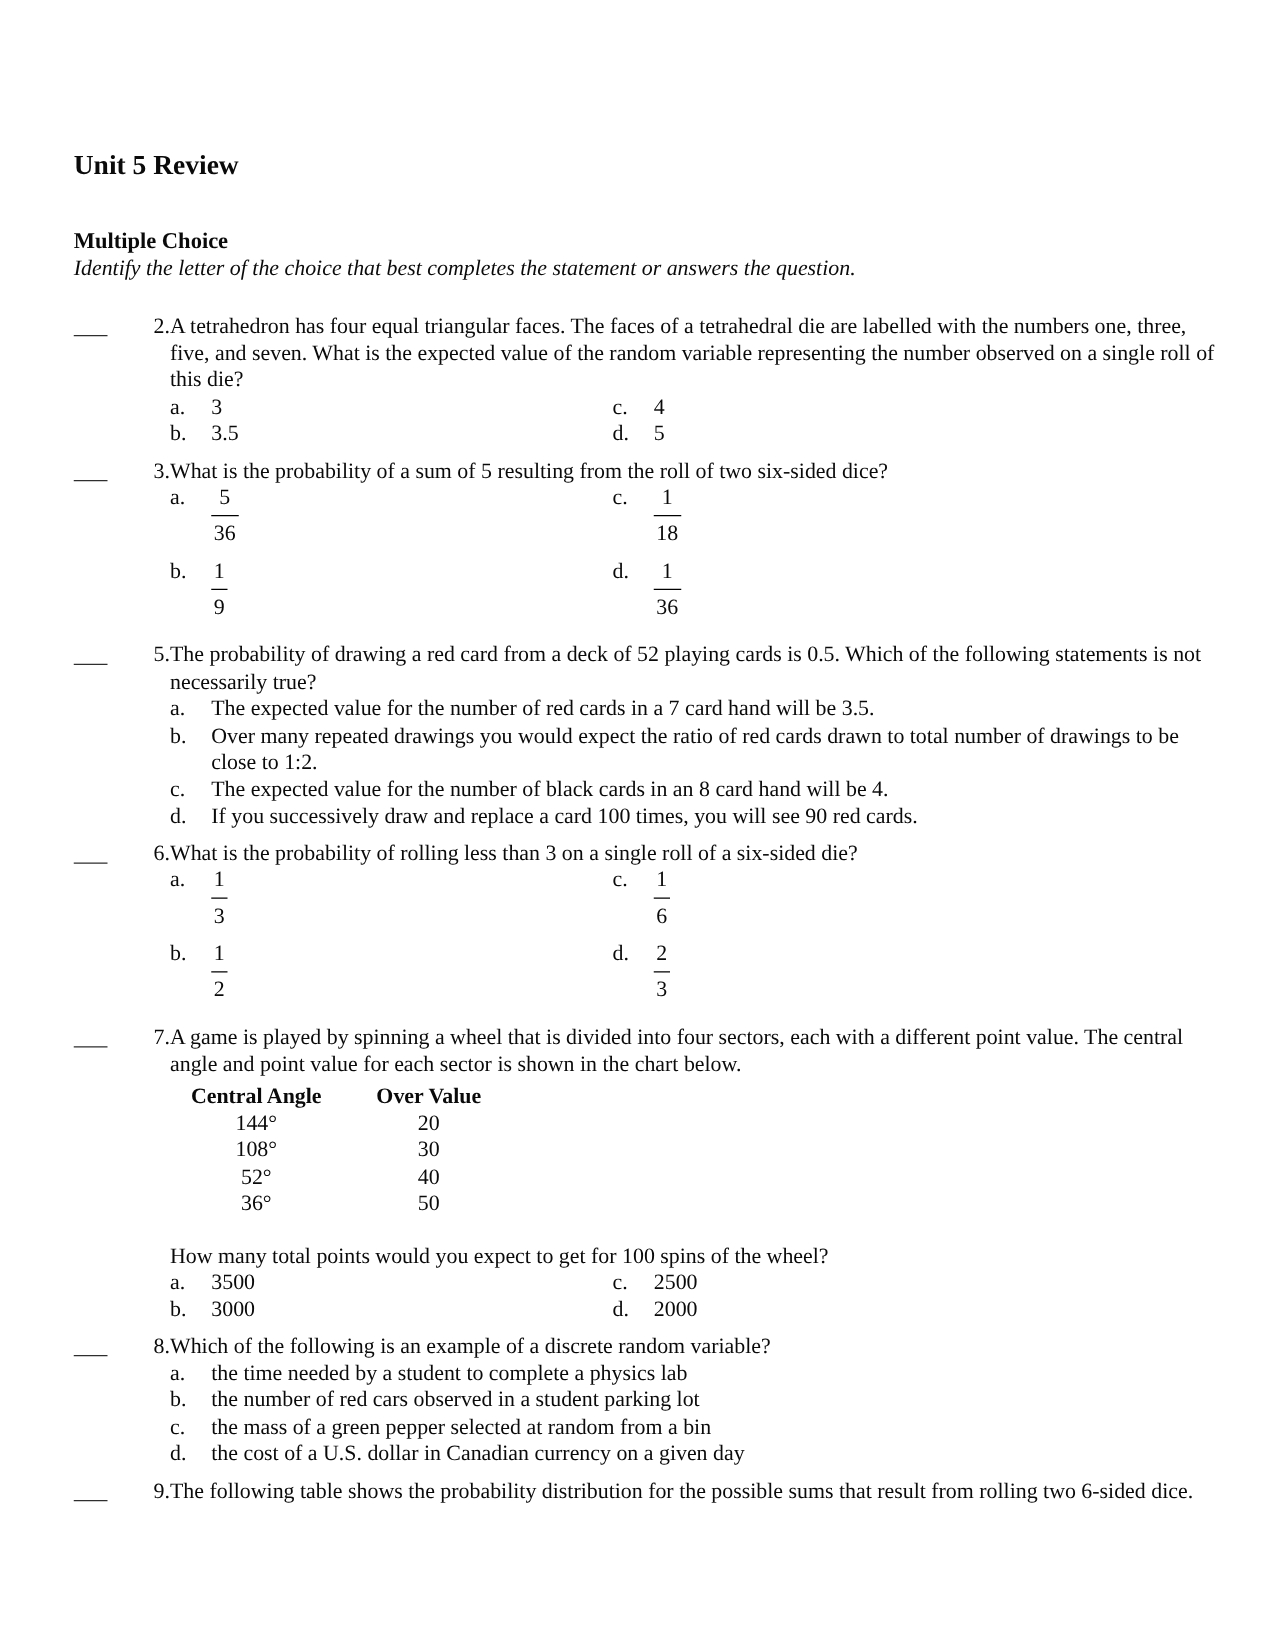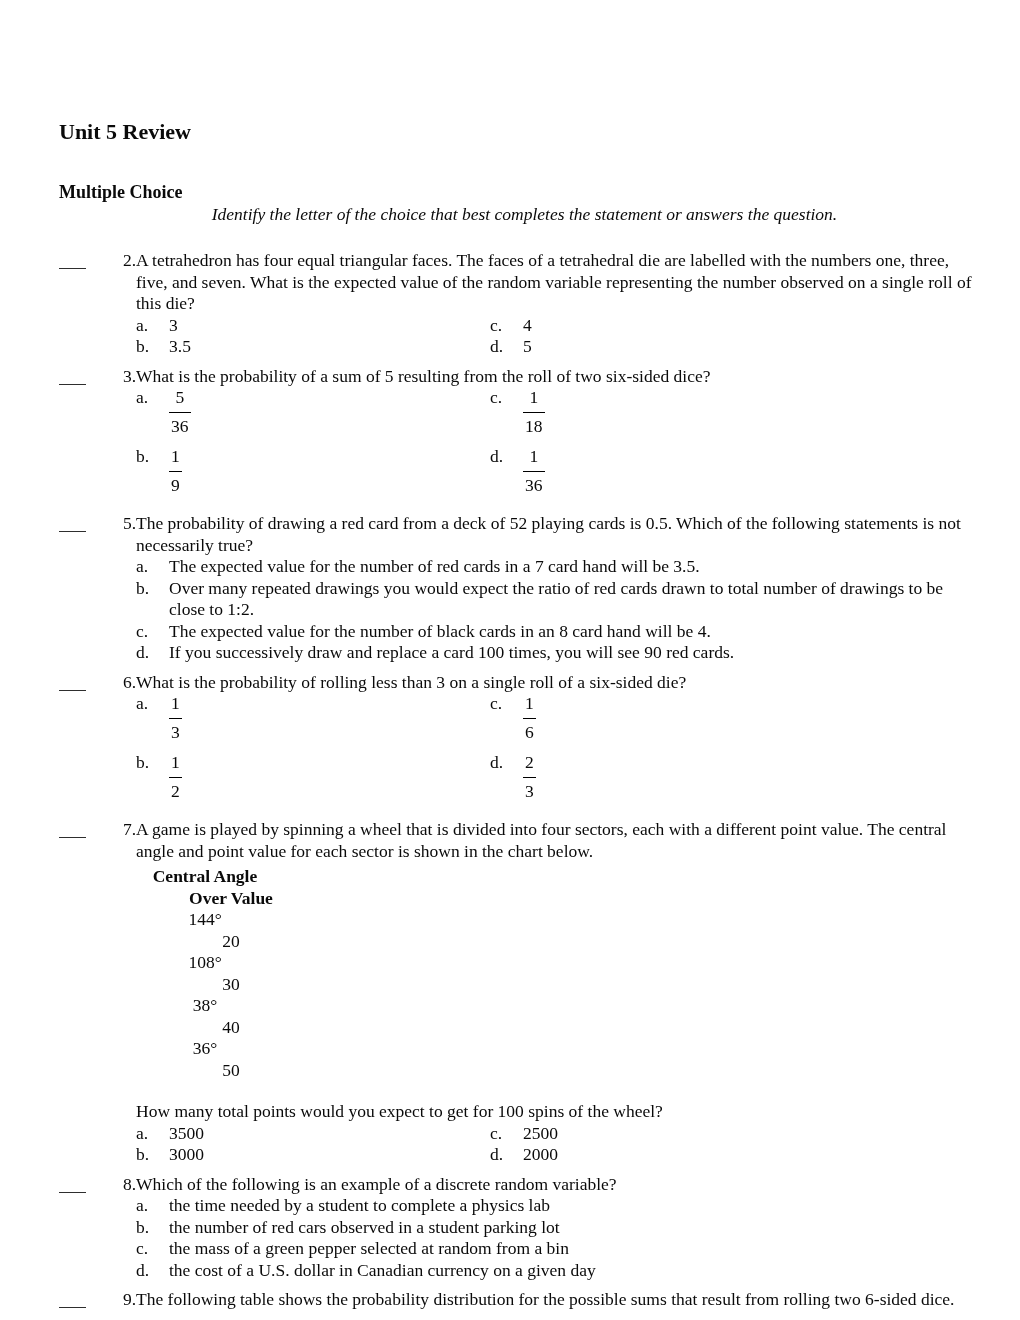--- a/index.html
+++ b/index.html
@@ -28,21 +28,20 @@
   }
   .section-heading {
     font-size: 18px;
     font-weight: bold;
     margin: 0;
   }
   .instructions {
     font-style: italic;
     font-size: 17.5px;
     margin: 0 0 25px 0;
-    text-align: center;
   }
   .question {
     display: flex;
     align-items: flex-start;
     margin-bottom: 8px;
   }
   .q-blank {
     flex: none;
     width: 27px;
     height: 18px;
@@ -68,21 +67,21 @@
     text-align: center;
     vertical-align: top;
   }
   .frac-num { display: block; padding: 0 2px 3px 2px; }
   .frac-den {
     display: block;
     border-top: 1.5px solid #000;
     padding: 3px 2px 0 2px;
   }
   .wheel-table { margin: 4px 0 0 13px; }
-  .wt-row { display: flex; flex-direction: column; }
+  .wt-row { display: flex; }
   .wt-c1 { width: 112px; text-align: center; flex: none; }
   .wt-c2 { width: 96px; text-align: center; flex: none; margin-left: 34px; }
   .wt-header { font-weight: bold; }
   .q-subtext { margin-top: 20px; }
 </style>
 </head>
 <body>
 
 <div class="page">
   <h1 class="doc-title">Unit 5 Review</h1>
@@ -237,21 +236,21 @@
             </div>
             <div class="wt-row">
               <div class="wt-c1">144°</div>
               <div class="wt-c2">20</div>
             </div>
             <div class="wt-row">
               <div class="wt-c1">108°</div>
               <div class="wt-c2">30</div>
             </div>
             <div class="wt-row">
-              <div class="wt-c1">38°</div>
+              <div class="wt-c1">52°</div>
               <div class="wt-c2">40</div>
             </div>
             <div class="wt-row">
               <div class="wt-c1">36°</div>
               <div class="wt-c2">50</div>
             </div>
           </div>
           <div class="q-subtext">How many total points would you expect to get for 100 spins of the wheel?</div>
           <div class="opts-2col">
             <div class="opts-col-left">

